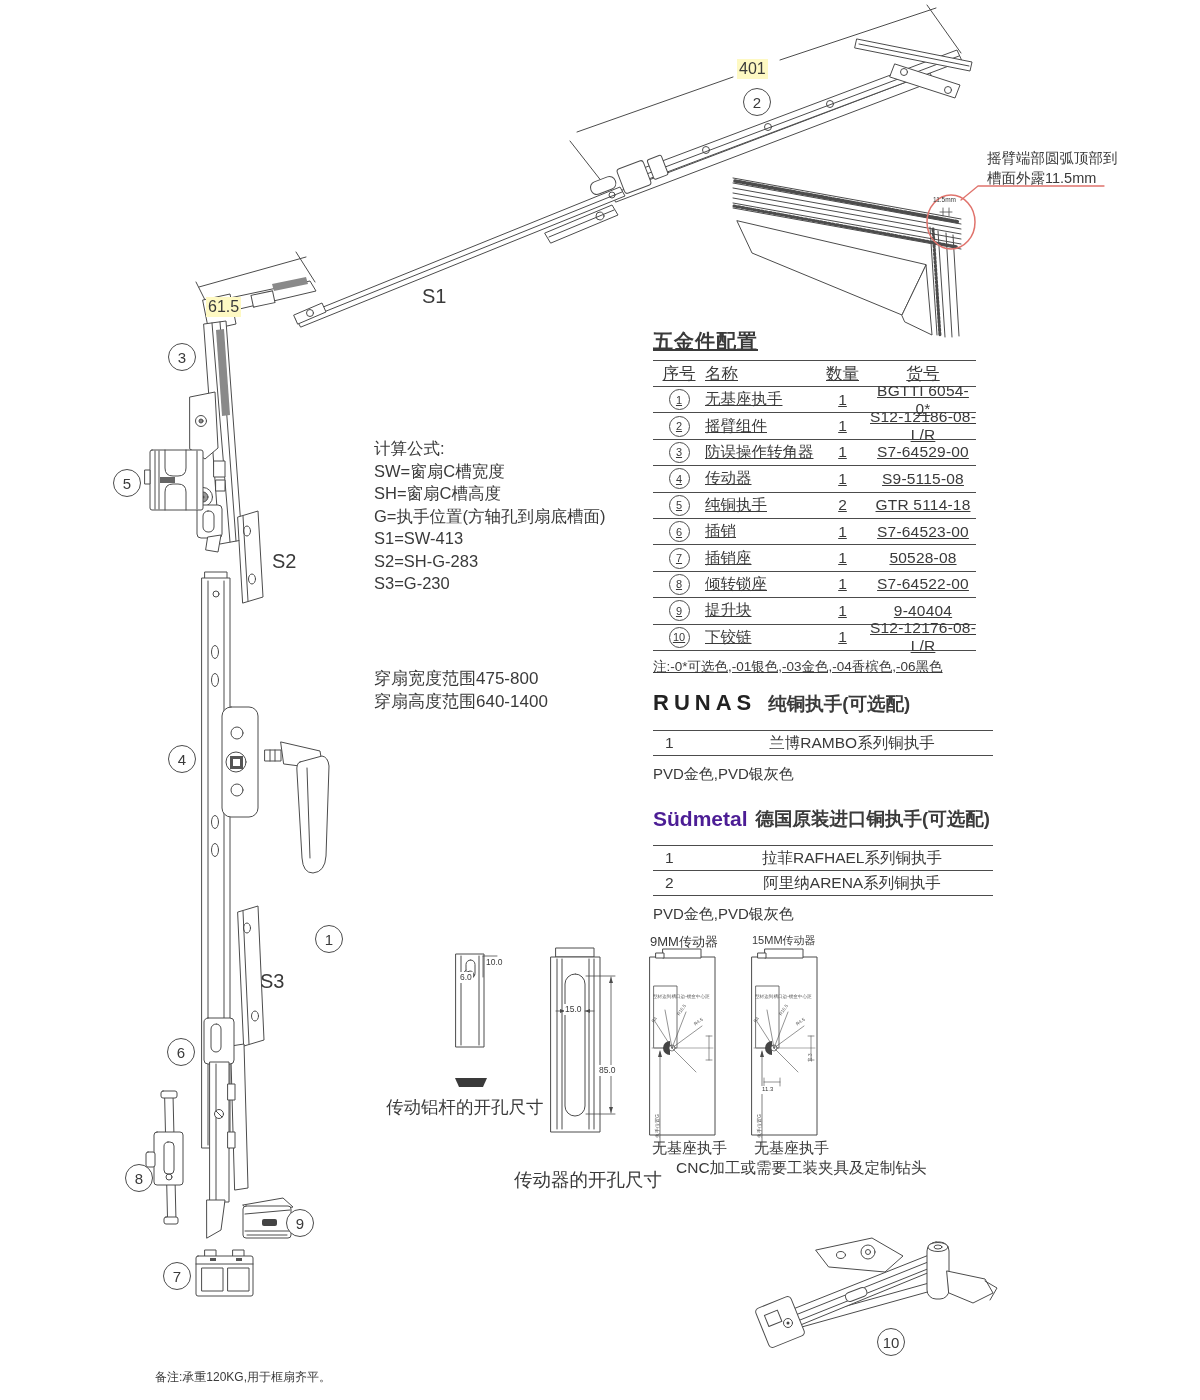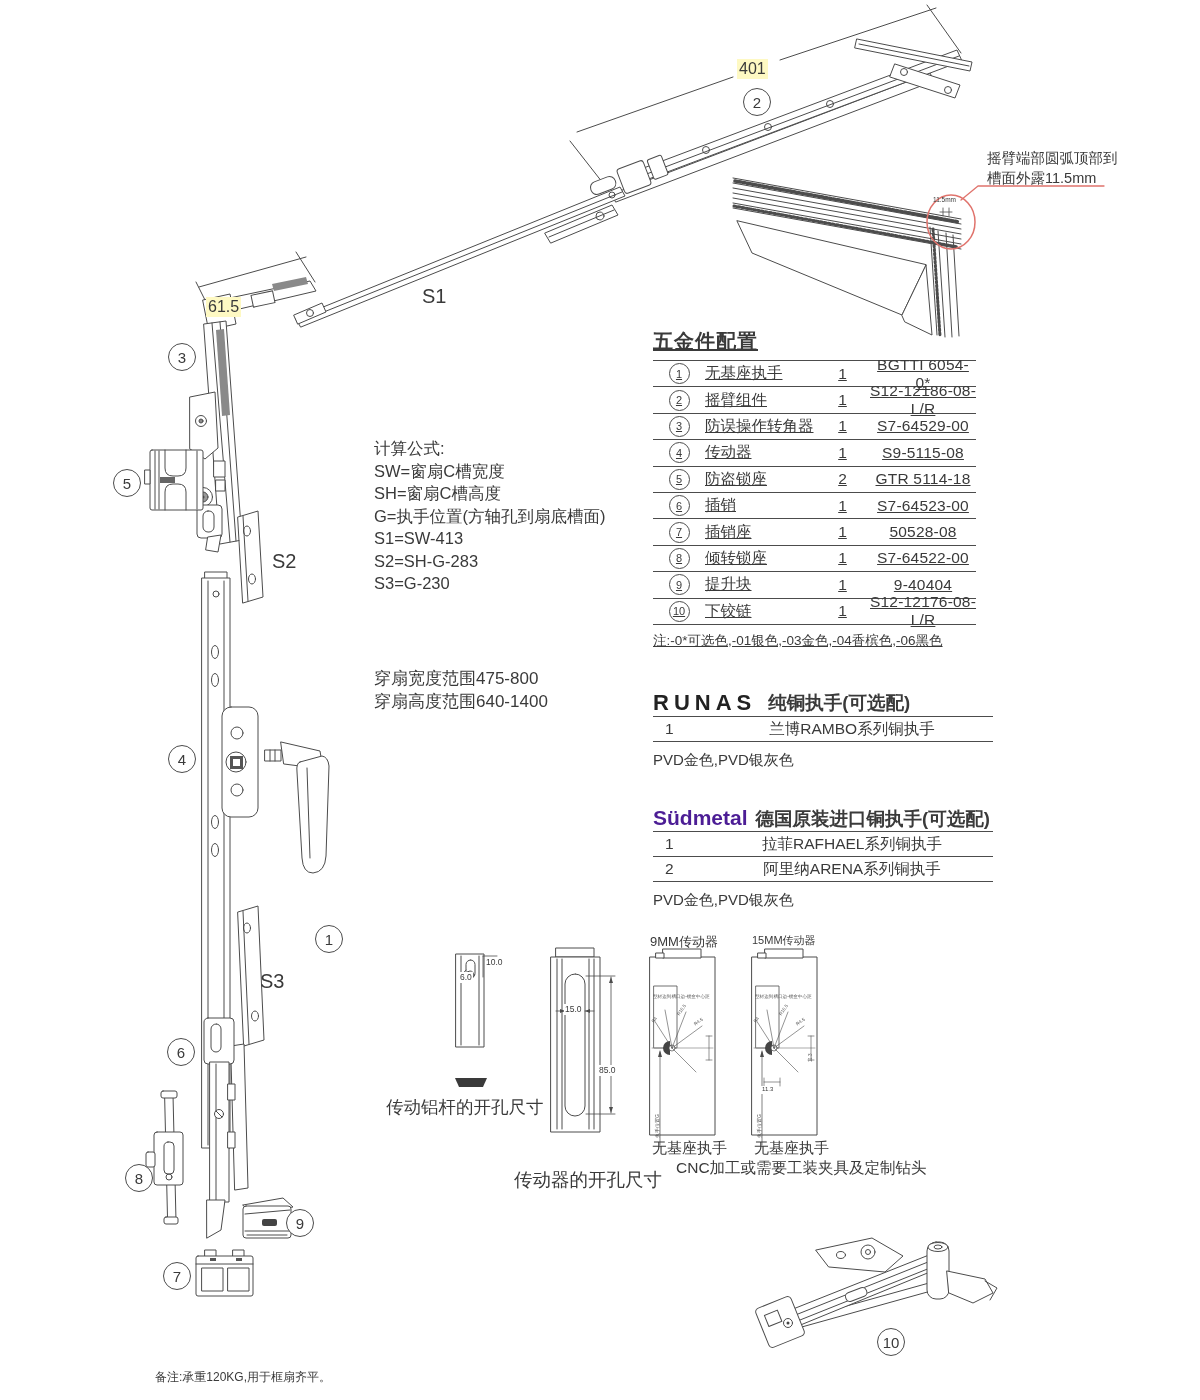--- a/index.html
+++ b/index.html
@@ -17,21 +17,21 @@
   .hrow.head{height:25px;font-size:16.5px;border-bottom:1.2px solid #4c4c4c;}
   .col-no{flex:0 0 52px;display:flex;justify-content:center;}
   .col-name{flex:0 0 110px;}
   .col-qty{flex:0 0 55px;text-align:center;}
   .col-code{flex:1;text-align:center;letter-spacing:0.2px;}
   .cnum{display:inline-flex;width:19px;height:19px;border:1.2px solid #4c4c4c;border-radius:50%;
         align-items:center;justify-content:center;font-size:11px;flex:none;}
   .hnote{font-size:13.5px;margin-top:7px;}
   
   .section{position:absolute;left:653px;width:340px;}
-  .sec-head{display:flex;align-items:flex-start;gap:12px;padding-bottom:0;border-bottom:1.5px solid #4c4c4c;}
+  .sec-head{display:flex;align-items:center;gap:12px;padding-bottom:14px;border-bottom:1.5px solid #4c4c4c;}
   .brand{font-size:22px;font-weight:bold;letter-spacing:5px;color:#222;}
   .brand2{font-size:21px;font-weight:bold;letter-spacing:0;color:#4c1d95;}
   .sec-title{font-size:18.5px;font-weight:bold;}
   .srow{display:flex;align-items:center;height:24px;border-bottom:1px solid #4c4c4c;font-size:15.5px;}
   .sno{flex:0 0 46px;padding-left:12px;}
   .sname{flex:1;text-align:center;}
   .snote{font-size:15px;margin-top:9px;}
   .fline{font-size:16.5px;line-height:22.5px;}
   .rline{font-size:17px;line-height:22.5px;}
   .tiny{font-size:4.6px;line-height:1;color:#555;}
@@ -376,20 +376,26 @@
   <div class="fline">S3=G-230</div>
 </div>
 
 <div class="t" style="left:374px;top:668px;">
   <div class="rline">穿扇宽度范围475-800</div>
   <div class="rline">穿扇高度范围640-1400</div>
 </div>
 
 <div class="htable">
   <div class="htitle">五金件配置</div>
+  <div class="hrow head">
+    <span class="col-no">序号</span>
+    <span class="col-name">名称</span>
+    <span class="col-qty">数量</span>
+    <span class="col-code">货号</span>
+  </div>
   <div class="hrow">
         <span class="col-no">
           <span class="cnum">1</span>
         </span>
         <span class="col-name">无基座执手</span>
         <span class="col-qty">1</span>
         <span class="col-code">BGTTI 6054-0*</span>
       </div>
   <div class="hrow">
         <span class="col-no">
@@ -412,21 +418,21 @@
           <span class="cnum">4</span>
         </span>
         <span class="col-name">传动器</span>
         <span class="col-qty">1</span>
         <span class="col-code">S9-5115-08</span>
       </div>
   <div class="hrow">
         <span class="col-no">
           <span class="cnum">5</span>
         </span>
-        <span class="col-name">防盗锁座</span>
+        <span class="col-name">纯铜执手</span>
         <span class="col-qty">2</span>
         <span class="col-code">GTR 5114-18</span>
       </div>
   <div class="hrow">
         <span class="col-no">
           <span class="cnum">6</span>
         </span>
         <span class="col-name">插销</span>
         <span class="col-qty">1</span>
         <span class="col-code">S7-64523-00</span>

